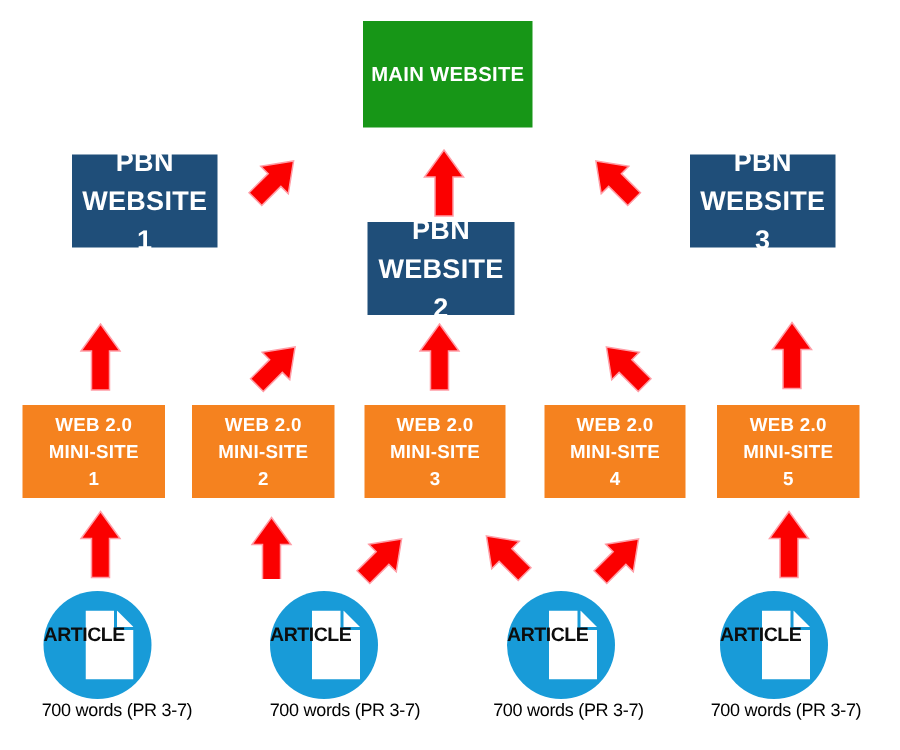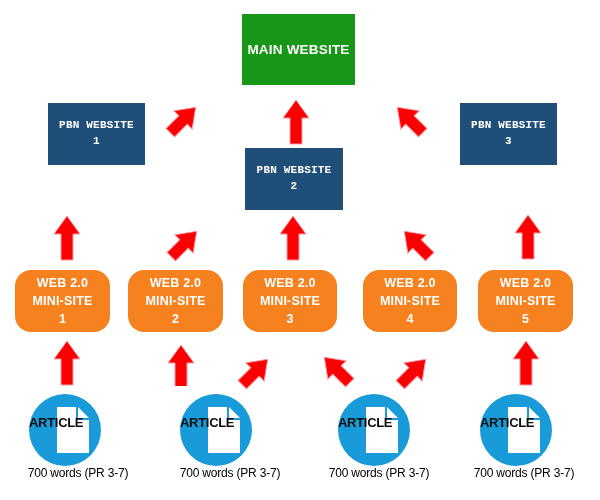--- a/index.html
+++ b/index.html
@@ -11,25 +11,25 @@
   .canvas{
     position:relative;width:600px;height:500px;background:var(--c-bg);
     font-family:"Liberation Sans", sans-serif;overflow:hidden;
   }
   .box{
     position:absolute;display:flex;flex-direction:column;align-items:center;justify-content:center;
     color:var(--c-boxtext);font-weight:bold;text-align:center;letter-spacing:.2px;
   }
   .box span{display:block;line-height:1.45;}
   .main-box{left:242px;top:14px;width:113px;height:71px;background:var(--c-main);font-size:13.5px;}
-  .pbn{background:var(--c-pbn);font-size:11px;font-family:Liberation Mono, monospace;}
+  .pbn{background:var(--c-pbn);font-size:18px;}
   .pbn1{left:48px;top:103px;width:97px;height:62px;}
   .pbn2{left:245px;top:148px;width:98px;height:62px;}
   .pbn3{left:460px;top:103px;width:97px;height:62px;}
-  .web{background:var(--c-web);font-size:12.5px;border-radius:16px;}
+  .web{background:var(--c-web);font-size:12.5px;}
   .web1{left:15px;top:270px;width:95px;height:62px;}
   .web2{left:128px;top:270px;width:95px;height:62px;}
   .web3{left:243px;top:270px;width:94px;height:62px;}
   .web4{left:363px;top:270px;width:94px;height:62px;}
   .web5{left:478px;top:270px;width:95px;height:62px;}
   .circle{
     position:absolute;width:72px;height:72px;border-radius:50%;background:var(--c-article);top:394px;
   }
   .circ1{left:29px;} .circ2{left:180px;} .circ3{left:338px;} .circ4{left:480px;}
   .doc{position:absolute;left:28px;top:13px;}

